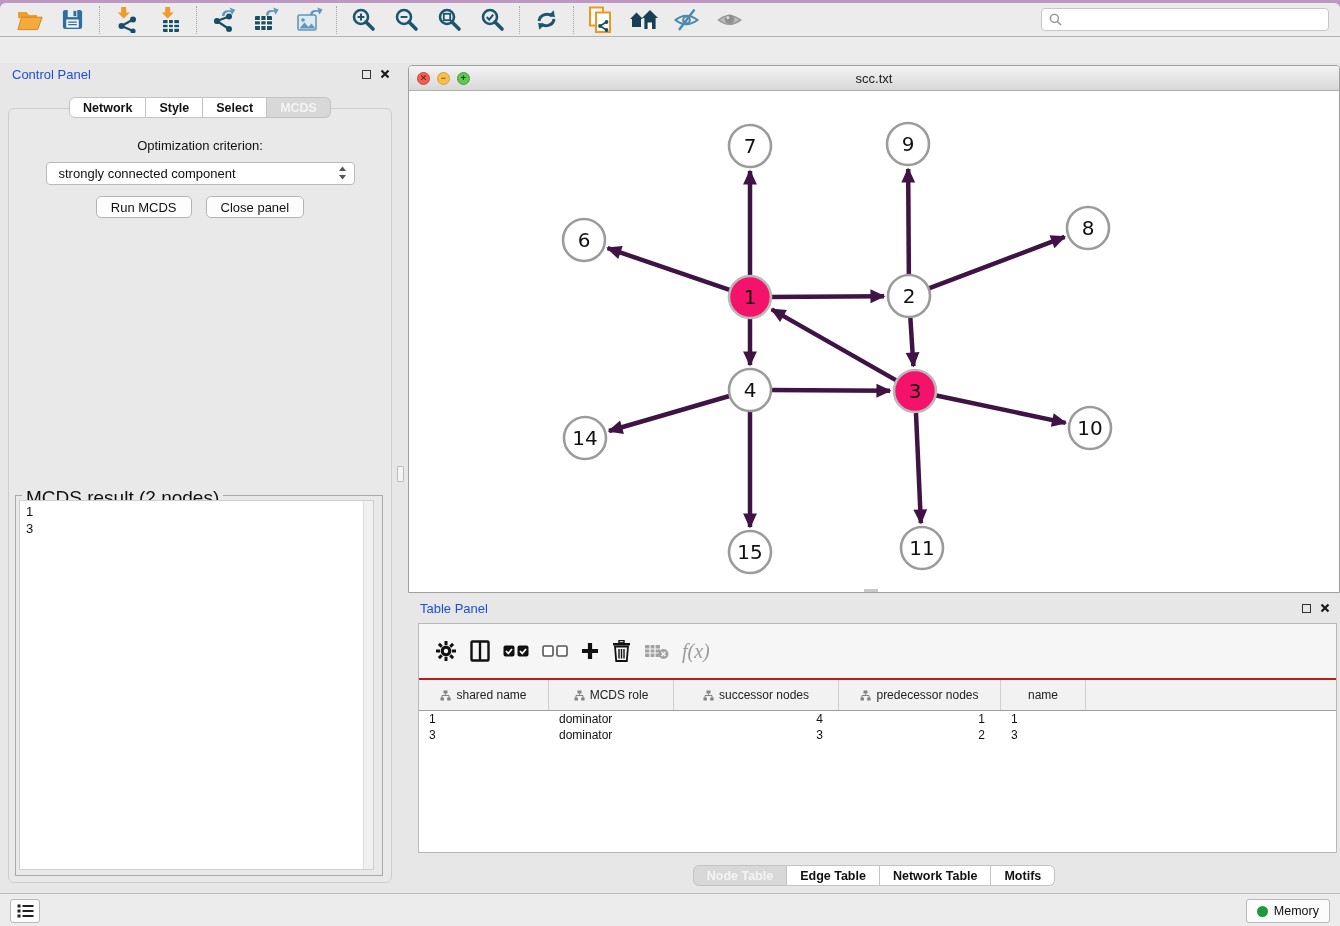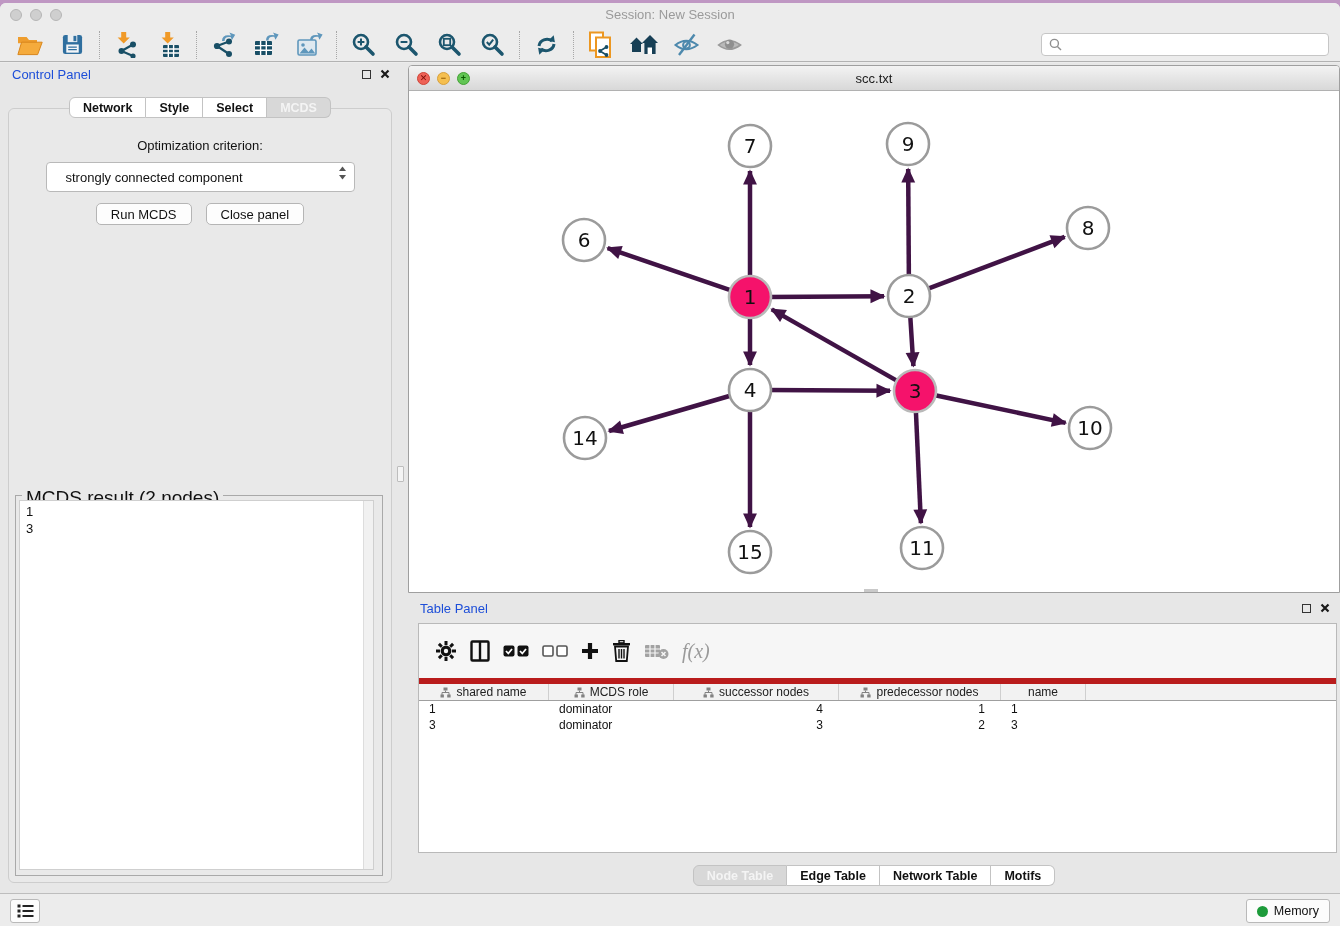--- a/index.html
+++ b/index.html
@@ -47,23 +47,23 @@
   }
   .tabbtn:first-child { border-left-width:1px; border-radius:6px 0 0 6px; }
   .tabbtn:last-child { border-radius:0 6px 6px 0; }
   .tabbtn.active { background:#d8d8d8; color:#f4f4f4; border-color:#c3c3c3; }
   .cp-body {
     position:absolute; left:8px; right:8px; top:45px; bottom:10px;
     background:#e9e9e9; border:1px solid #cdcdcd; border-radius:6px;
   }
   .opt-label { text-align:center; margin-top:29px; font-size:13px; }
   .criterion-select {
-    width:309px; height:30px; margin:9px auto 0; background:#fff;
+    width:309px; height:23px; margin:9px auto 0; background:#fff;
     border:1px solid #b9b9b9; border-radius:4px; position:relative;
-    display:flex; align-items:center; padding-left:19px; font-size:13px;
+    display:flex; align-items:center; padding-left:12px; font-size:13px;
   }
   .stepper { position:absolute; right:7px; top:3px; display:flex; flex-direction:column; gap:2px; }
   .cp-buttons { display:flex; justify-content:center; gap:14px; margin-top:11px; }
   .push-btn {
     height:22px; padding:0 14px; background:#fdfdfd; border:1px solid #b5b5b5; border-radius:5px;
     font-size:13px; display:flex; align-items:center; font-family:inherit; color:#111;
   }
   .result-group {
     position:absolute; left:6px; right:8px; top:386px; bottom:6px;
     border:1px solid #a9a9a9;
@@ -102,21 +102,21 @@
   .table-panel { position:absolute; left:408px; top:534px; right:0; bottom:5px; }
   .tp-header { position:relative; height:24px; padding:4px 12px 0; }
   .tp-content {
     position:absolute; left:10px; right:3px; top:26px; height:230px;
     background:#f6f6f6; border:1px solid #b9b9b9;
   }
   .tp-toolbar { height:54px; display:flex; align-items:center; padding-left:16px; gap:13px; }
   .tp-ic { display:flex; align-items:center; justify-content:center; }
   .fx-label { font-family:"Liberation Serif","DejaVu Serif",serif; font-style:italic; font-size:20px; color:#9a9a9a; }
   .tp-table { position:absolute; left:0; right:0; top:54px; bottom:0; background:#fff; overflow:hidden; }
-  .thead { display:flex; height:23px; background:#f2f2f2; border-top:6px solid #b91c1c; border-bottom:1px solid #9f9f9f; }
+  .thead { display:flex; height:33px; background:#f2f2f2; border-top:2px solid #b91c1c; border-bottom:1px solid #9f9f9f; }
   .th { display:flex; align-items:center; justify-content:center; gap:5px; font-size:12px; color:#222;
         border-right:1px solid #cfcfcf; position:relative; }
   .th .hlabel { font-size:12px; }
   .trow { display:flex; height:16px; align-items:center; }
   .td { font-size:12px; color:#111; overflow:hidden; white-space:nowrap; }
   .tp-tabs { position:absolute; left:0; right:0; top:268px; display:flex; justify-content:center; }
   
   .statusbar {
     position:absolute; left:0; right:0; bottom:0; height:33px; background:#ececec;
     border-top:1px solid #bdbdbd;
@@ -128,28 +128,20 @@
   .list-btn { left:10px; width:30px; }
   .memory-btn { right:10px; padding:0 10px; gap:6px; font-size:12.5px; }
   .mem-dot { width:11px; height:11px; border-radius:50%; background:#1d9b3a; }
   svg { display:block; }
 </style>
 </head>
 <body>
 
 <div class="window">
 
-  <div class="titlebar">
-    <div class="traffic">
-      <div class="tl"></div>
-      <div class="tl"></div>
-      <div class="tl"></div>
-    </div>
-    <div class="title-text">Session: New Session</div>
-  </div>
 
   <div class="main-toolbar">
     <div class="tb-btn">
       <svg width="26" height="22" viewBox="0 0 26 22">
         <path d="M1 3 h8.6 l2.4 3 h8 v3.2 H1 z" fill="#ee9d2e"></path>
         <path d="M4.6 8.2 H25.2 L20.6 20.6 H0.9 z" fill="#f5ab3c" stroke="#d8861c" stroke-width="1"></path>
       </svg>
     </div>
     <div class="tb-btn">
       <svg width="23" height="23" viewBox="0 0 24 24">

